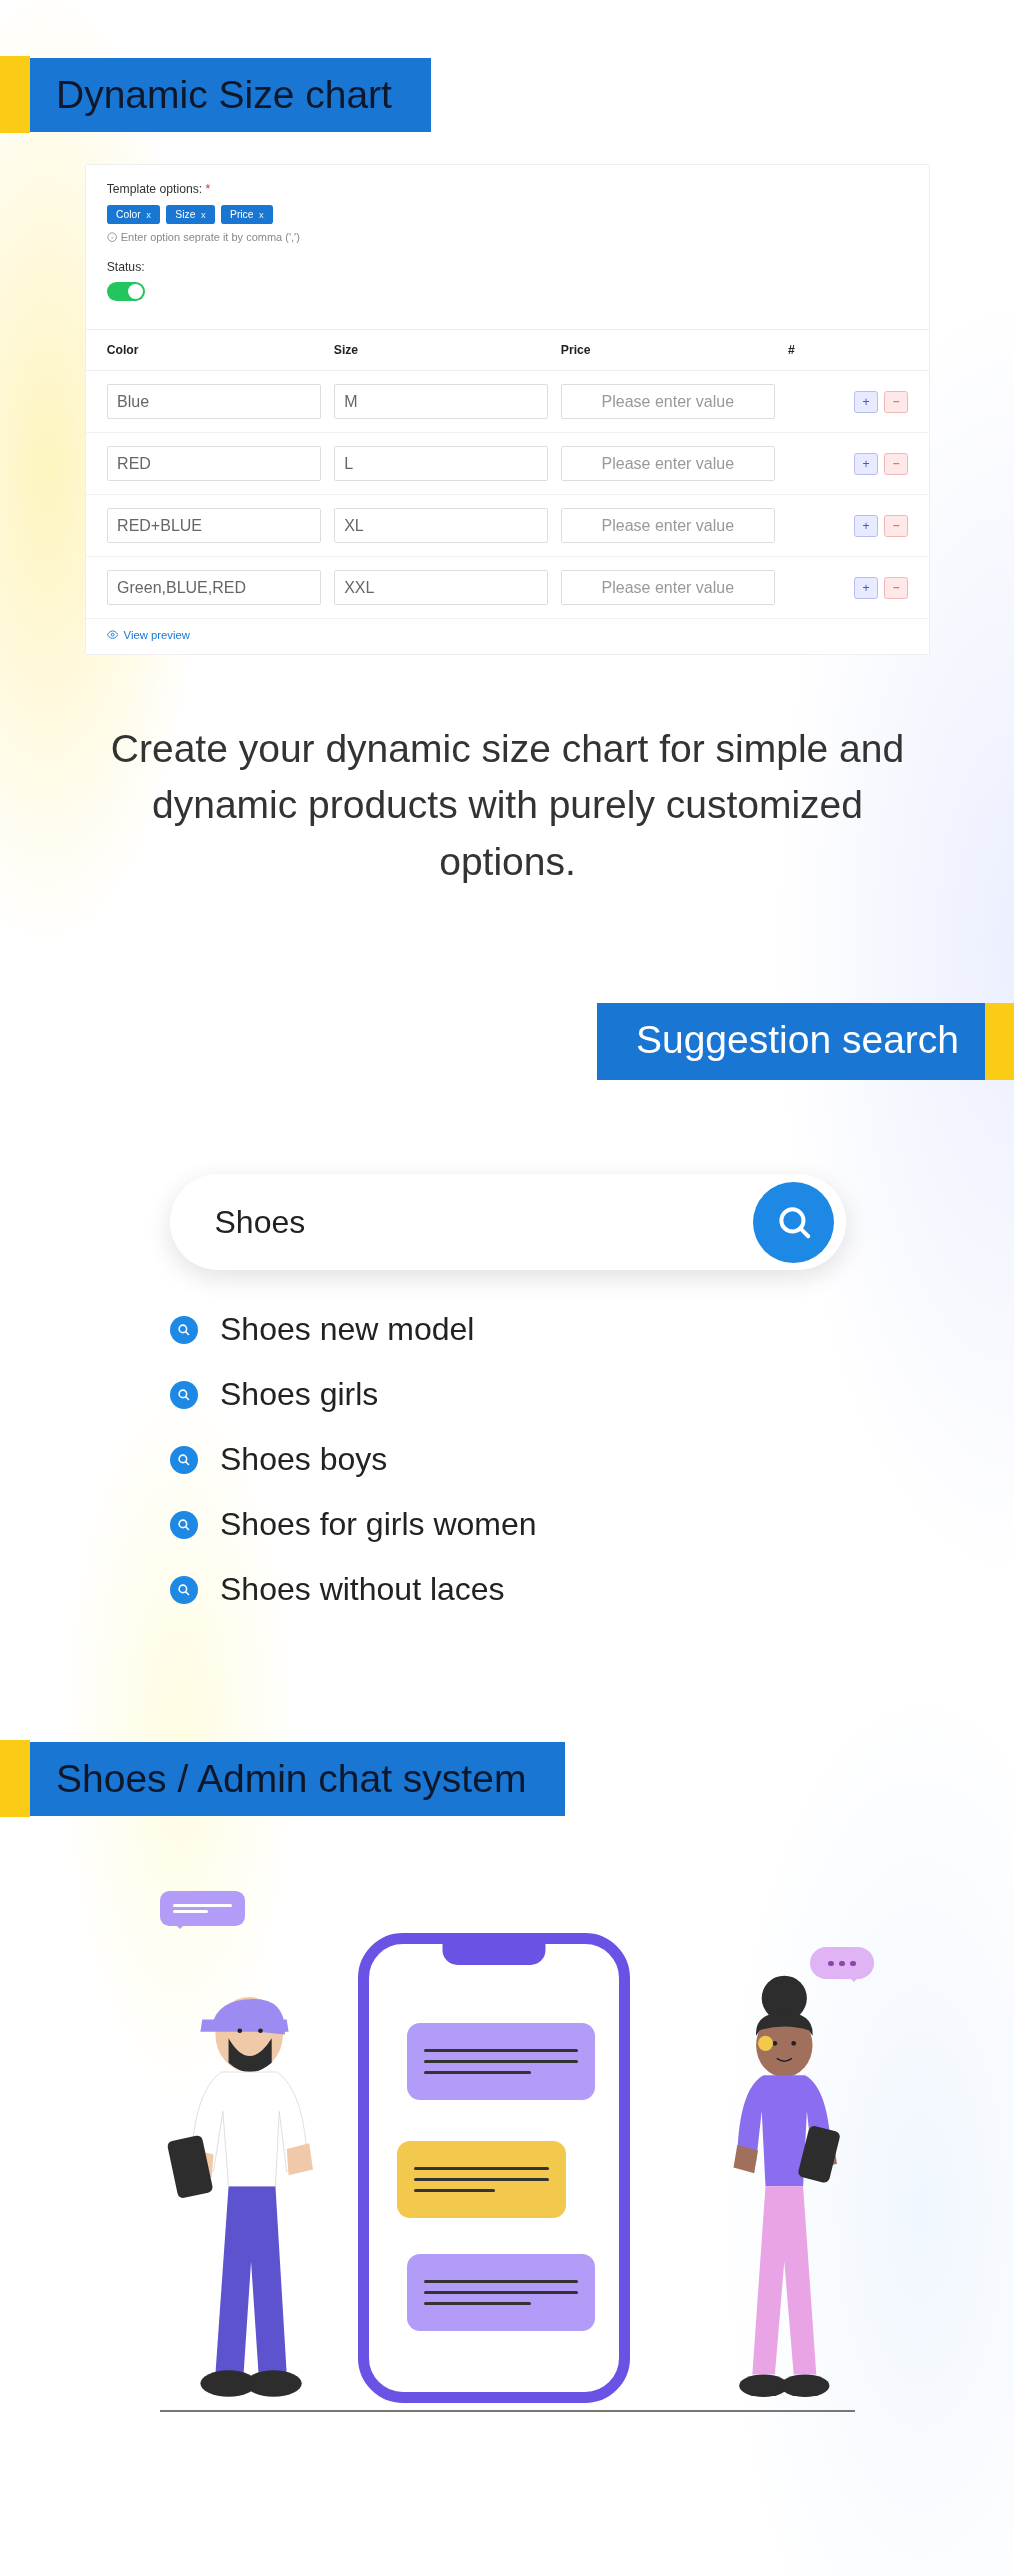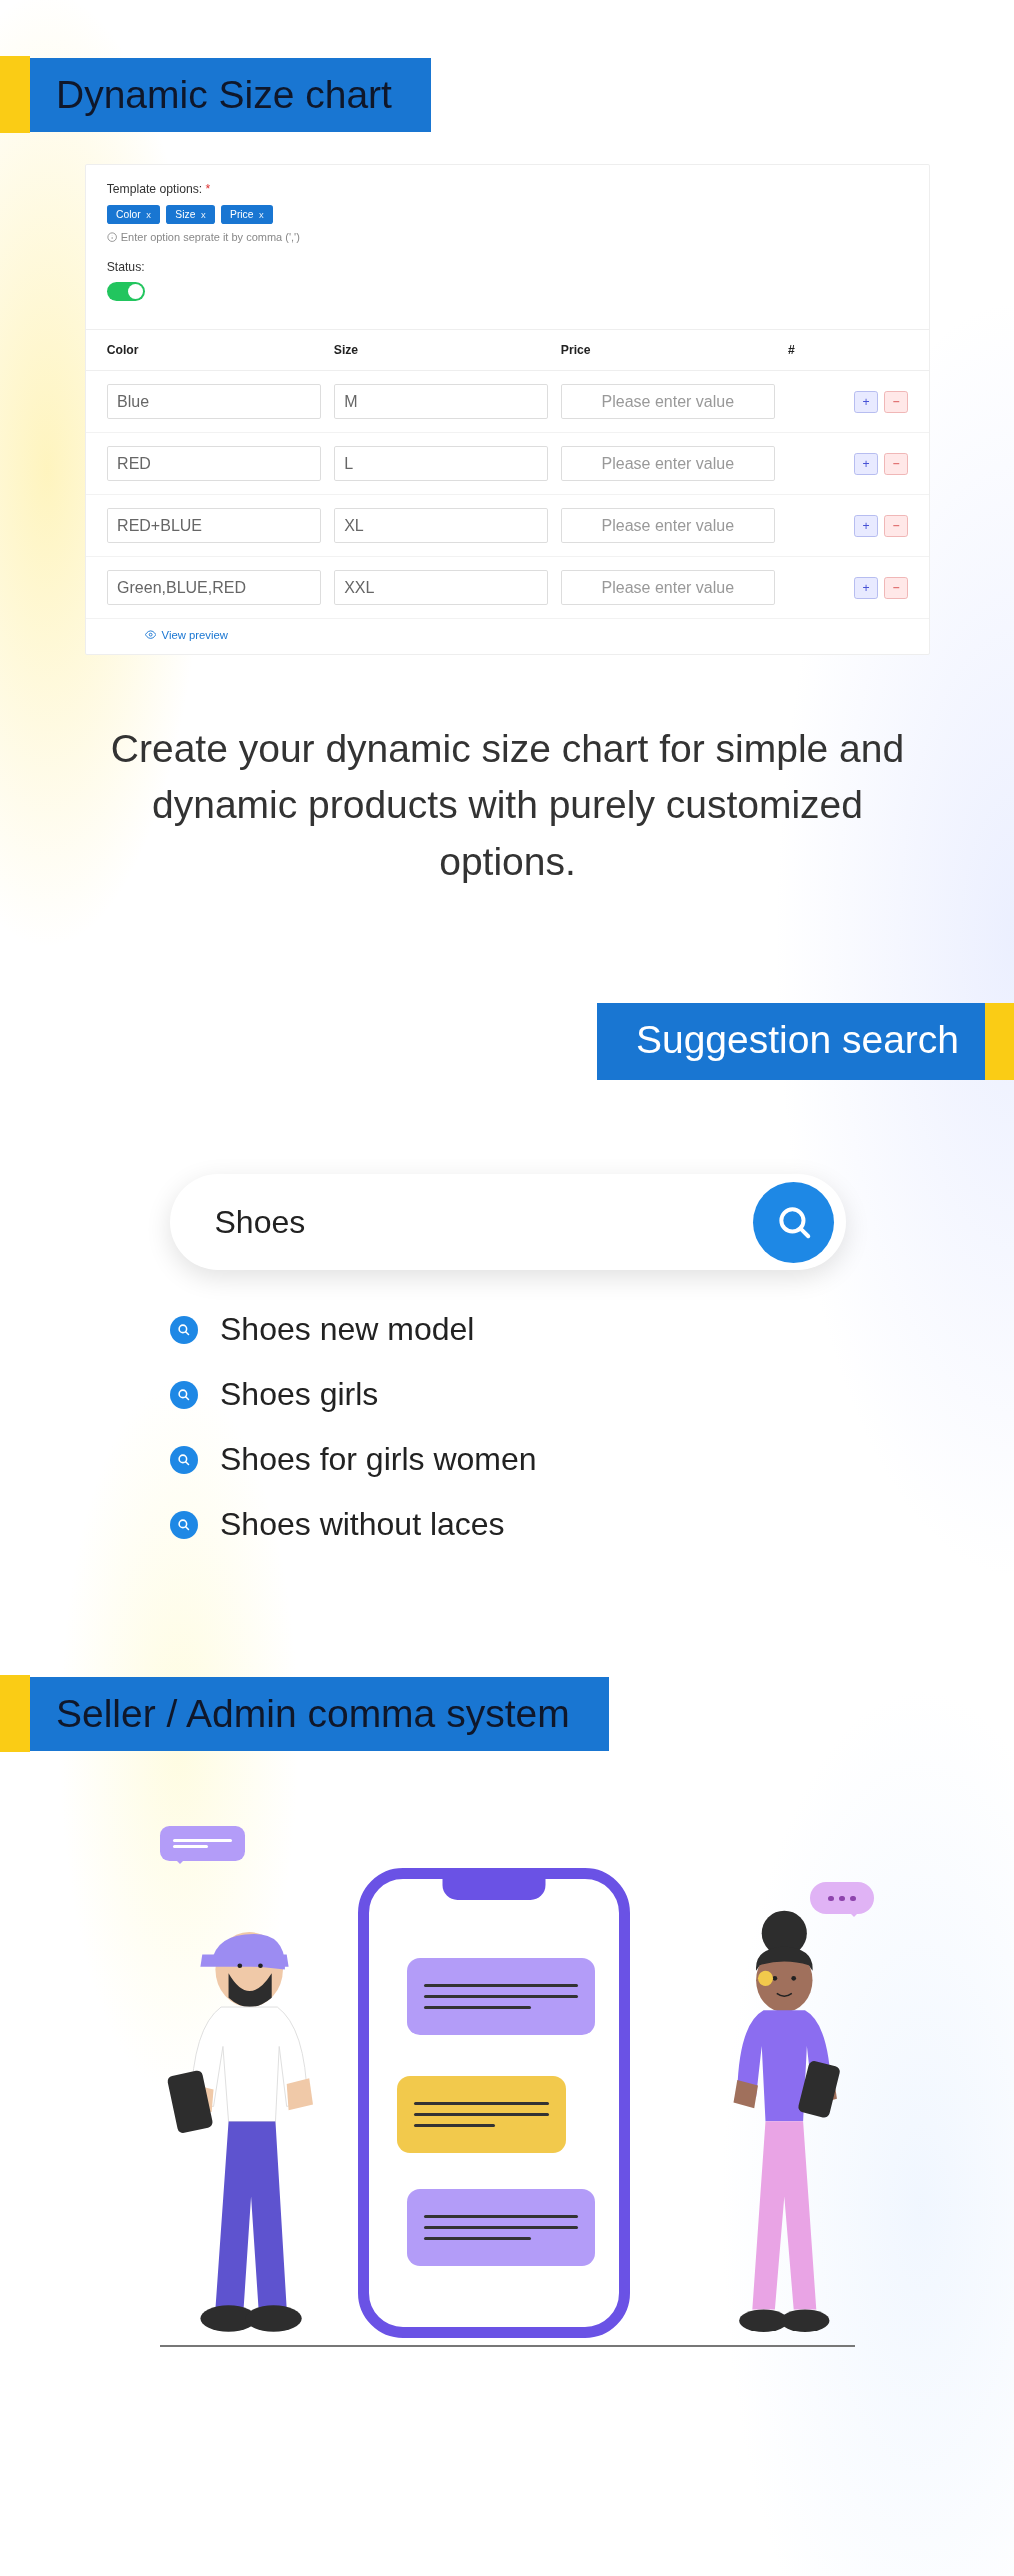--- a/index.html
+++ b/index.html
@@ -141,21 +141,21 @@
   display: inline-flex; align-items: center; justify-content: center;
   border: 0.9px solid;
 }
 .btn-plus { background: #e8eaff; border-color: #b7bdf0; color: #4752d6; }
 .btn-minus { background: #ffe8e8; border-color: #f0b7b7; color: #d64747; }
 
 .view-preview {
   padding: 9.4px 20.7px 13px 20.7px;
   color: #1976d2;
   font-size: 11.3px;
-  display: flex; align-items: center; gap: 5.6px; margin-left: 38px;
+  display: flex; align-items: center; gap: 5.6px;
 }
 .view-preview svg { width: 11.3px; height: 11.3px; }
 
 .desc-text {
   margin: 66px 94px 0 94px;
   text-align: center;
   font-size: 39px;
   color: #333;
   line-height: 1.45;
 }
@@ -391,38 +391,47 @@
           </div>
         <div class="suggestion-text">Shoes girls</div>
       </div>
       <div class="suggestion-item">
         <div class="suggestion-circle">
             <svg viewBox="0 0 24 24" fill="none" stroke-width="2.5" stroke-linecap="round">
               <circle cx="11" cy="11" r="6"></circle>
               <line x1="20" y1="20" x2="15.5" y2="15.5"></line>
             </svg>
           </div>
-        <div class="suggestion-text">Shoes for girls women</div>
+        <div class="suggestion-text">Shoes boys</div>
       </div>
       <div class="suggestion-item">
         <div class="suggestion-circle">
             <svg viewBox="0 0 24 24" fill="none" stroke-width="2.5" stroke-linecap="round">
               <circle cx="11" cy="11" r="6"></circle>
               <line x1="20" y1="20" x2="15.5" y2="15.5"></line>
             </svg>
           </div>
+        <div class="suggestion-text">Shoes for girls women</div>
+      </div>
+      <div class="suggestion-item">
+        <div class="suggestion-circle">
+            <svg viewBox="0 0 24 24" fill="none" stroke-width="2.5" stroke-linecap="round">
+              <circle cx="11" cy="11" r="6"></circle>
+              <line x1="20" y1="20" x2="15.5" y2="15.5"></line>
+            </svg>
+          </div>
         <div class="suggestion-text">Shoes without laces</div>
       </div>
     </div>
   </div>
 
   
   <div class="section-header-left" style="margin-top:132px">
     <div class="yellow-stripe"></div>
-    <div class="blue-band">Seller / Admin comma system</div>
+    <div class="blue-band">Shoes / Admin chat system</div>
   </div>
 
   <div class="chat-scene">
     <div class="ground-line"></div>
 
     <div class="float-bubble fb-left">
       <div class="l"></div>
         <div class="l"></div>
     </div>
     <div class="float-bubble fb-right">

